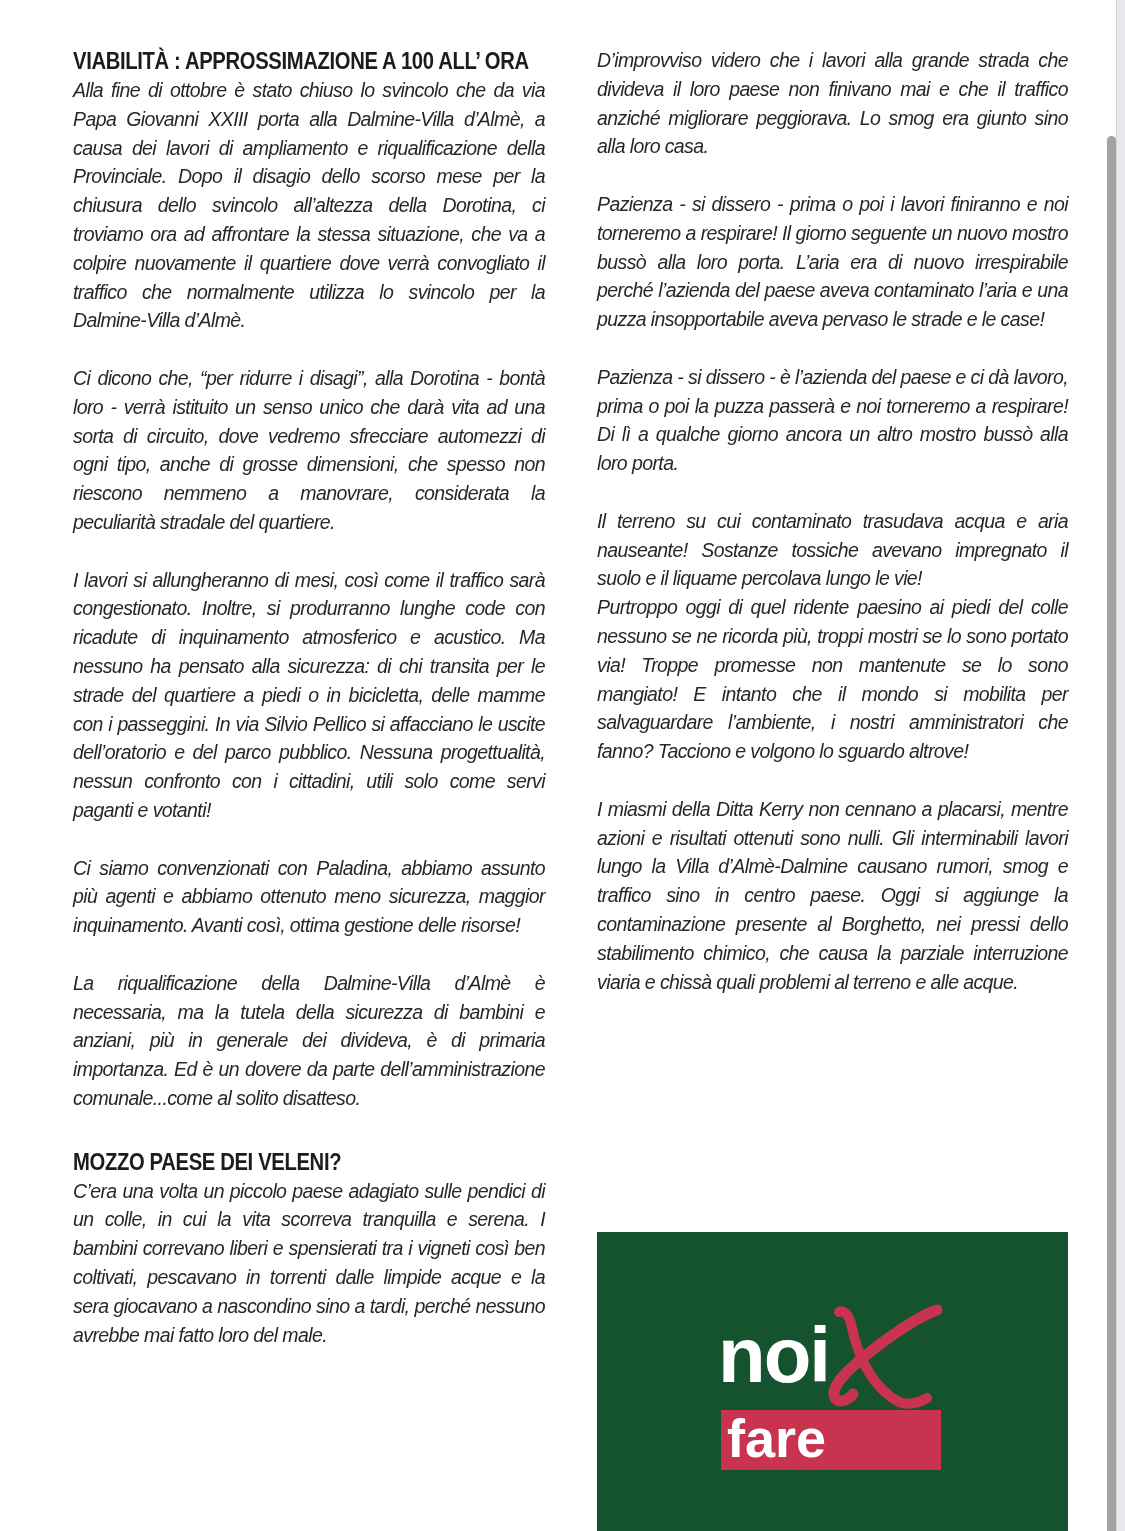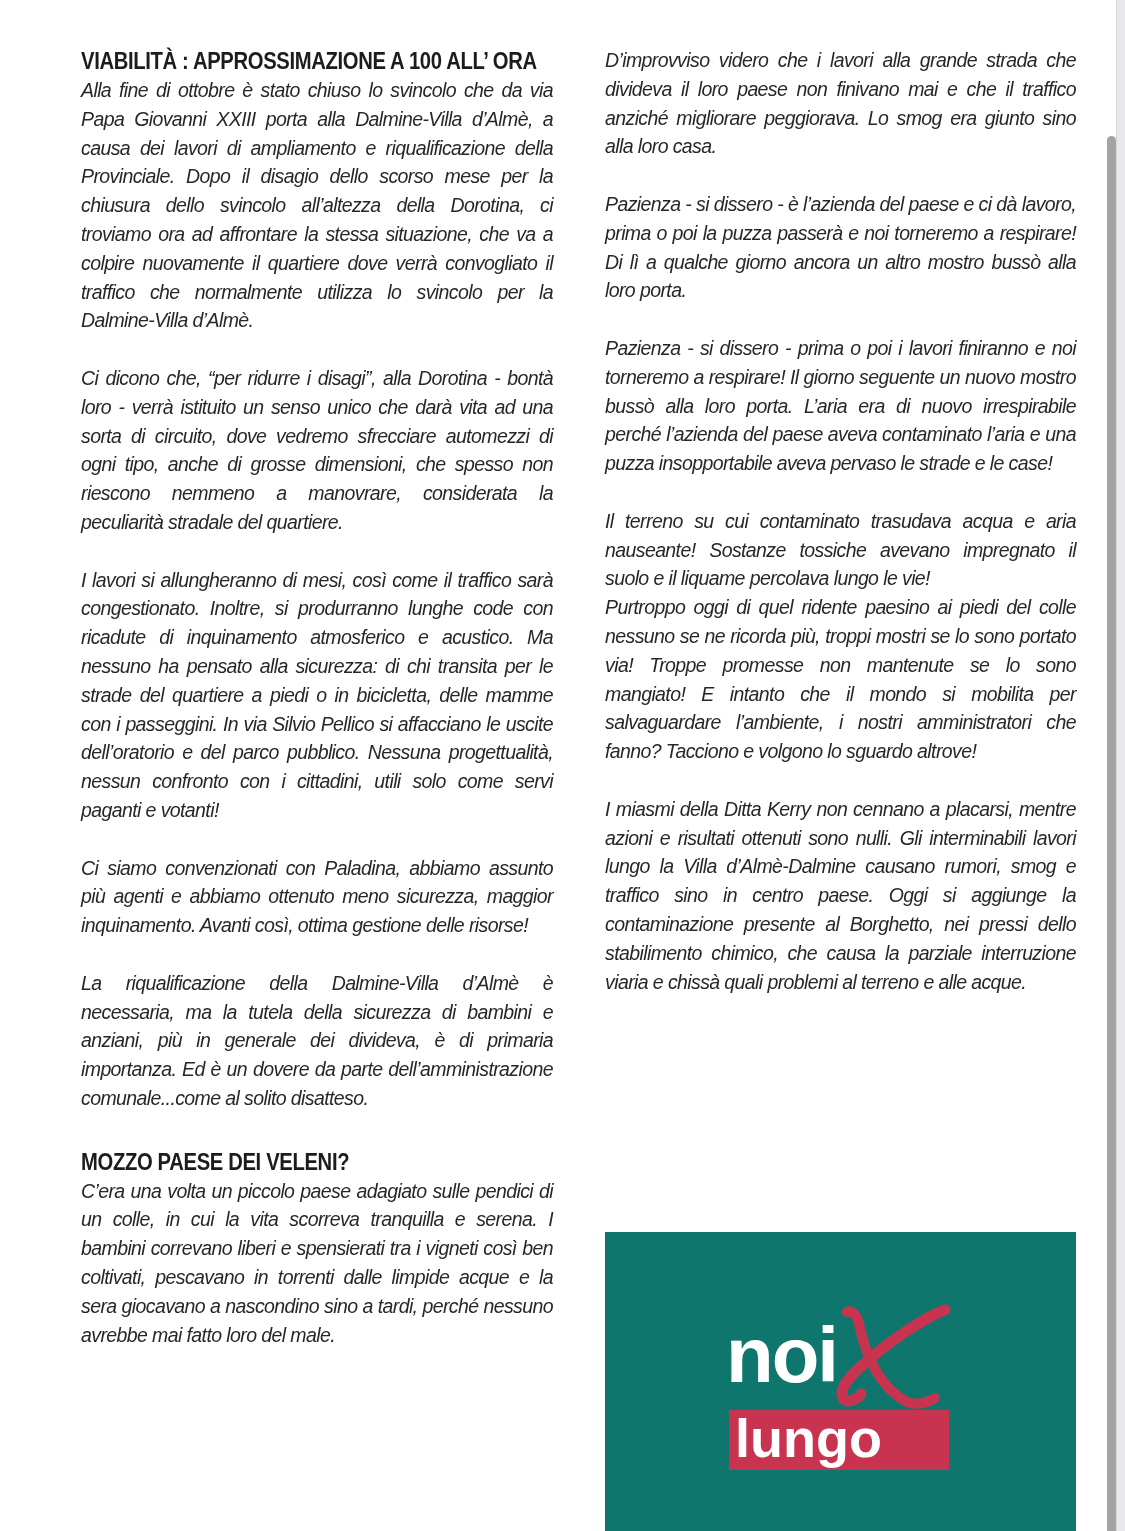--- a/index.html
+++ b/index.html
@@ -1,38 +1,38 @@
 <!DOCTYPE html>
 <html><head>
 <meta charset="utf-8">
 <style>
   html, body { margin: 0; padding: 0; background: #ffffff; }
   body {
     width: 1125px; height: 1531px; overflow: hidden; position: relative;
     font-family: "Liberation Sans", sans-serif; color: #231f20;
   }
-  .page { position: absolute; left: 16px; top: 0; width: 1108px; height: 1206px; background: #fff; }
+  .page { position: absolute; left: 8px; top: 0; width: 1108px; height: 1206px; background: #fff; }
   .col { position: absolute; top: 46px; }
   .col-left { left: 65px; width: 472px; }
   .col-right { left: 589px; width: 471px; }
   .heading {
     font-family: "Liberation Sans", sans-serif; font-weight: bold;
     font-size: 23px; line-height: 30px; margin: 0; letter-spacing: -0.4px;
     transform: scaleX(0.88); transform-origin: left center; white-space: nowrap;
     color: #1e1b1c;
   }
   .para {
     font-family: "Liberation Sans Narrow", "Liberation Sans", sans-serif;
     font-size: 19.5px; line-height: 28.8px; margin: 0 0 28.8px 0;
     text-align: justify; color: #2a2627; letter-spacing: -0.6px; font-style: italic;
   }
   .para.tight { margin-bottom: 0; }
   .logo-box {
     position: absolute; left: 589px; top: 1232px; width: 471px; height: 299px;
-    background: #0f766e;
+    background: #14532d;
   }
   .logo-noi {
     position: absolute; left: 121px; top: 88px;
     font-family: "Liberation Sans", sans-serif; font-weight: bold;
     font-size: 78px; line-height: 70px; color: #ffffff; letter-spacing: -2px;
   }
   .logo-x {
     position: absolute; left: 212px; top: 70px; width: 140px; height: 110px;
   }
   .logo-mozzo-bg {
@@ -64,33 +64,33 @@
     <p class="para">Ci dicono che, “per ridurre i disagi”, alla Dorotina - bontà loro - verrà istituito un senso unico che darà vita ad  una sorta di circuito, dove vedremo sfrecciare automezzi di ogni tipo, anche di grosse dimensioni, che spesso non riescono nemmeno  a manovrare, considerata la peculiarità stradale del quartiere.</p>
     <p class="para">I lavori si allungheranno di mesi, così come  il traffico sarà congestionato. Inoltre, si produrranno lunghe code con ricadute di inquinamento atmosferico e acustico. Ma nessuno ha pensato alla sicurezza: di chi transita per le strade del quartiere a piedi o in bicicletta, delle mamme con i passeggini. In via Silvio Pellico si affacciano le uscite dell’oratorio e del parco pubblico. Nessuna progettualità, nessun confronto con i cittadini, utili solo come servi paganti e votanti!</p>
     <p class="para">Ci siamo convenzionati con Paladina, abbiamo assunto più agenti e abbiamo ottenuto meno sicurezza, maggior inquinamento. Avanti così, ottima gestione delle risorse!</p>
     <p class="para" style="margin-bottom:34px">La riqualificazione della Dalmine-Villa d’Almè è necessaria, ma la tutela  della sicurezza di bambini e anziani, più in generale dei divideva, è di  primaria importanza. Ed è un dovere da parte dell’amministrazione comunale...come al solito disatteso.</p>
     <h2 class="heading">MOZZO PAESE DEI VELENI?</h2>
     <p class="para">C’era una volta un piccolo paese adagiato sulle pendici di un colle, in cui la vita scorreva tranquilla e serena. I bambini correvano liberi e spensierati tra i vigneti così ben coltivati, pescavano in torrenti dalle limpide acque e la sera giocavano a nascondino sino a tardi, perché nessuno avrebbe mai fatto loro del male.</p>
   </div>
 
   <div class="col col-right">
     <p class="para">D’improvviso videro che i lavori alla grande strada che divideva il loro paese non finivano mai e che il traffico anziché migliorare peggiorava. Lo smog era giunto sino alla loro casa.</p>
+    <p class="para">Pazienza - si dissero - prima o poi i lavori finiranno e noi torneremo a respirare! Il giorno seguente un nuovo mostro bussò alla loro porta. L’aria era di nuovo irrespirabile perché l’azienda del paese aveva contaminato l’aria e una puzza insopportabile aveva pervaso le strade e le case!</p>
     <p class="para">Pazienza - si dissero - è l’azienda del paese e ci dà lavoro, prima o poi la puzza passerà e noi torneremo a respirare! Di lì a qualche giorno ancora un altro mostro bussò alla loro porta.</p>
-    <p class="para">Pazienza - si dissero - prima o poi i lavori finiranno e noi torneremo a respirare! Il giorno seguente un nuovo mostro bussò alla loro porta. L’aria era di nuovo irrespirabile perché l’azienda del paese aveva contaminato l’aria e una puzza insopportabile aveva pervaso le strade e le case!</p>
     <p class="para tight">Il terreno su cui contaminato trasudava acqua e aria nauseante! Sostanze tossiche avevano impregnato il suolo e il liquame percolava lungo le vie!</p>
     <p class="para">Purtroppo oggi di quel ridente paesino ai piedi del colle nessuno se ne ricorda più, troppi mostri se lo sono portato via! Troppe promesse non mantenute se lo sono mangiato! E intanto che il mondo si mobilita per salvaguardare l’ambiente, i nostri amministratori che fanno? Tacciono e volgono lo sguardo altrove!</p>
     <p class="para">I miasmi della Ditta Kerry non cennano a placarsi, mentre azioni e risultati ottenuti sono nulli. Gli interminabili lavori lungo la Villa d’Almè-Dalmine causano rumori, smog e traffico sino in centro paese. Oggi si aggiunge la contaminazione presente al Borghetto, nei pressi dello stabilimento chimico, che causa la parziale interruzione viaria e chissà quali problemi al terreno e alle acque.</p>
   </div>
 
   <div class="logo-box">
     <div class="logo-noi">noi</div>
     <svg class="logo-x" viewBox="0 0 140 110">
       <path d="M128 8 C110 14 70 40 40 68 C30 78 22 88 26 96 C30 102 40 98 44 92" fill="none" stroke="#c8344f" stroke-width="11" stroke-linecap="round"></path>
       <path d="M30 10 C34 8 40 12 42 22 C48 50 60 84 90 100 C100 104 112 100 118 96" fill="none" stroke="#c8344f" stroke-width="10" stroke-linecap="round"></path>
     </svg>
     <div class="logo-mozzo-bg"></div>
-    <div class="logo-mozzo">lungo</div>
+    <div class="logo-mozzo">fare</div>
   </div>
 
 </div>
 
 <div class="scroll-track"></div>
 <div class="scroll-thumb"></div>
 
 </body></html>

